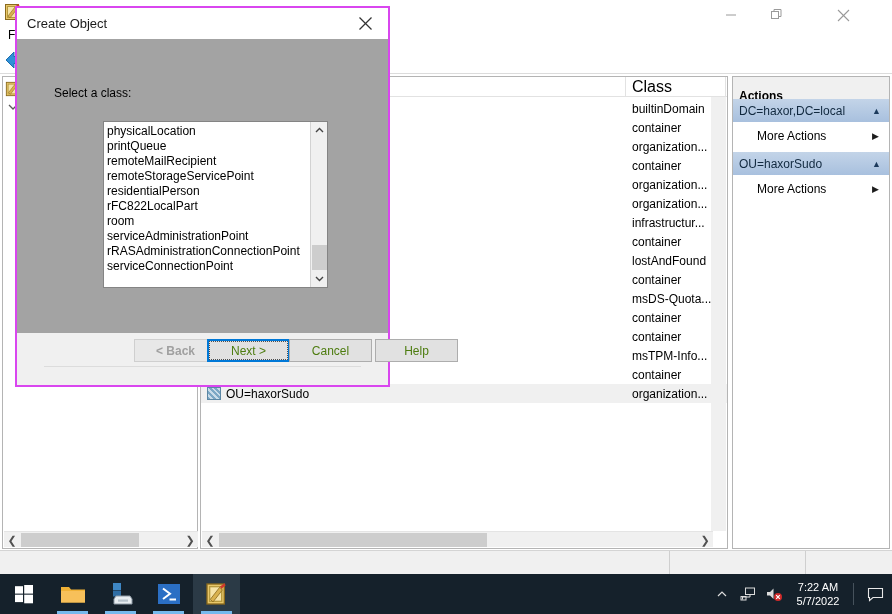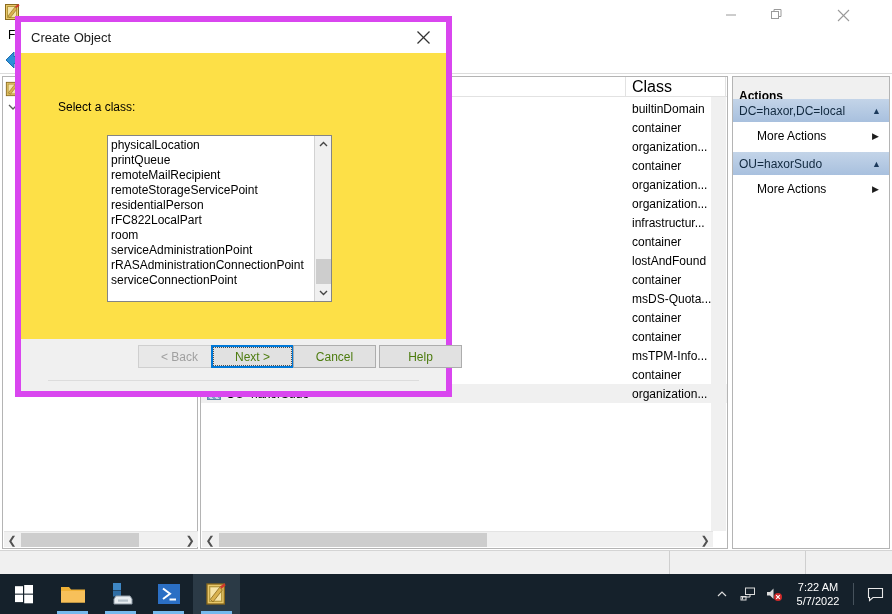--- a/index.html
+++ b/index.html
@@ -164,41 +164,41 @@
     position: absolute; left: 0; top: 550px; width: 892px; height: 24px;
     background: #f0f0f0;
     border-top: 1px solid #d4d4d4;
   }
   #status-bar .seg {
     position: absolute; top: 0; height: 24px; border-right: 1px solid #cfcfcf;
   }
 
   
   #dialog {
-    position: absolute; left: 15px; top: 16px; width: 437px; height: 381px;
+    position: absolute; left: 15px; top: 6px; width: 375px; height: 381px;
     background: #f0f0f0;
-    border: 6px solid #d946ef;
+    border: 2px solid #d946ef;
     box-shadow: 0 0 0 0 transparent;
   }
   #dlg-titlebar {
     position: absolute; left: 0; top: 0; width: 100%; height: 31px;
     background: #ffffff;
   }
   #dlg-title {
     position: absolute; left: 10px; top: 8px;
     font-size: 13px; color: #1b1b1b;
   }
   #dlg-close {
     position: absolute; right: 0; top: 0; width: 45px; height: 31px;
     display:flex; align-items:center; justify-content:center;
     color: #2b2b2b;
   }
   #dlg-body {
     position: absolute; left: 0; top: 31px; width: 100%; bottom: 52px;
-    background: #fde047;
+    background: #a3a3a3;
   }
   #dlg-label {
     position: absolute; left: 37px; top: 47px;
     font-size: 12px; color: #000;
   }
   #class-listbox {
     position: absolute; left: 86px; top: 82px; width: 225px; height: 167px;
     background: #ffffff;
     border: 1px solid #848484;
     overflow: hidden;
@@ -247,21 +247,21 @@
   .dlg-btn.disabled { color: #a0a0a0; background: #e8e8e8; border-color: #cfcfcf; }
   .dlg-btn.default {
     border: 2px solid #0078d7;
     background: #e1e1e1;
   }
   .dlg-btn.default .inner {
     border: 1px dotted #4f4f4f;
     width: 100%; height: 100%;
     display:flex; align-items:center; justify-content:center;
   }
-  #btn-back { left: 117px; }
+  #btn-back { left: 117px; font-weight: bold; }
   #btn-next { left: 190px; }
   #btn-cancel { left: 272px; }
   #btn-help { left: 358px; }
 
   
   #taskbar {
     position: absolute; left: 0; bottom: 0; width: 892px; height: 40px;
     background: #15212b;
   }
   .tb-item {

